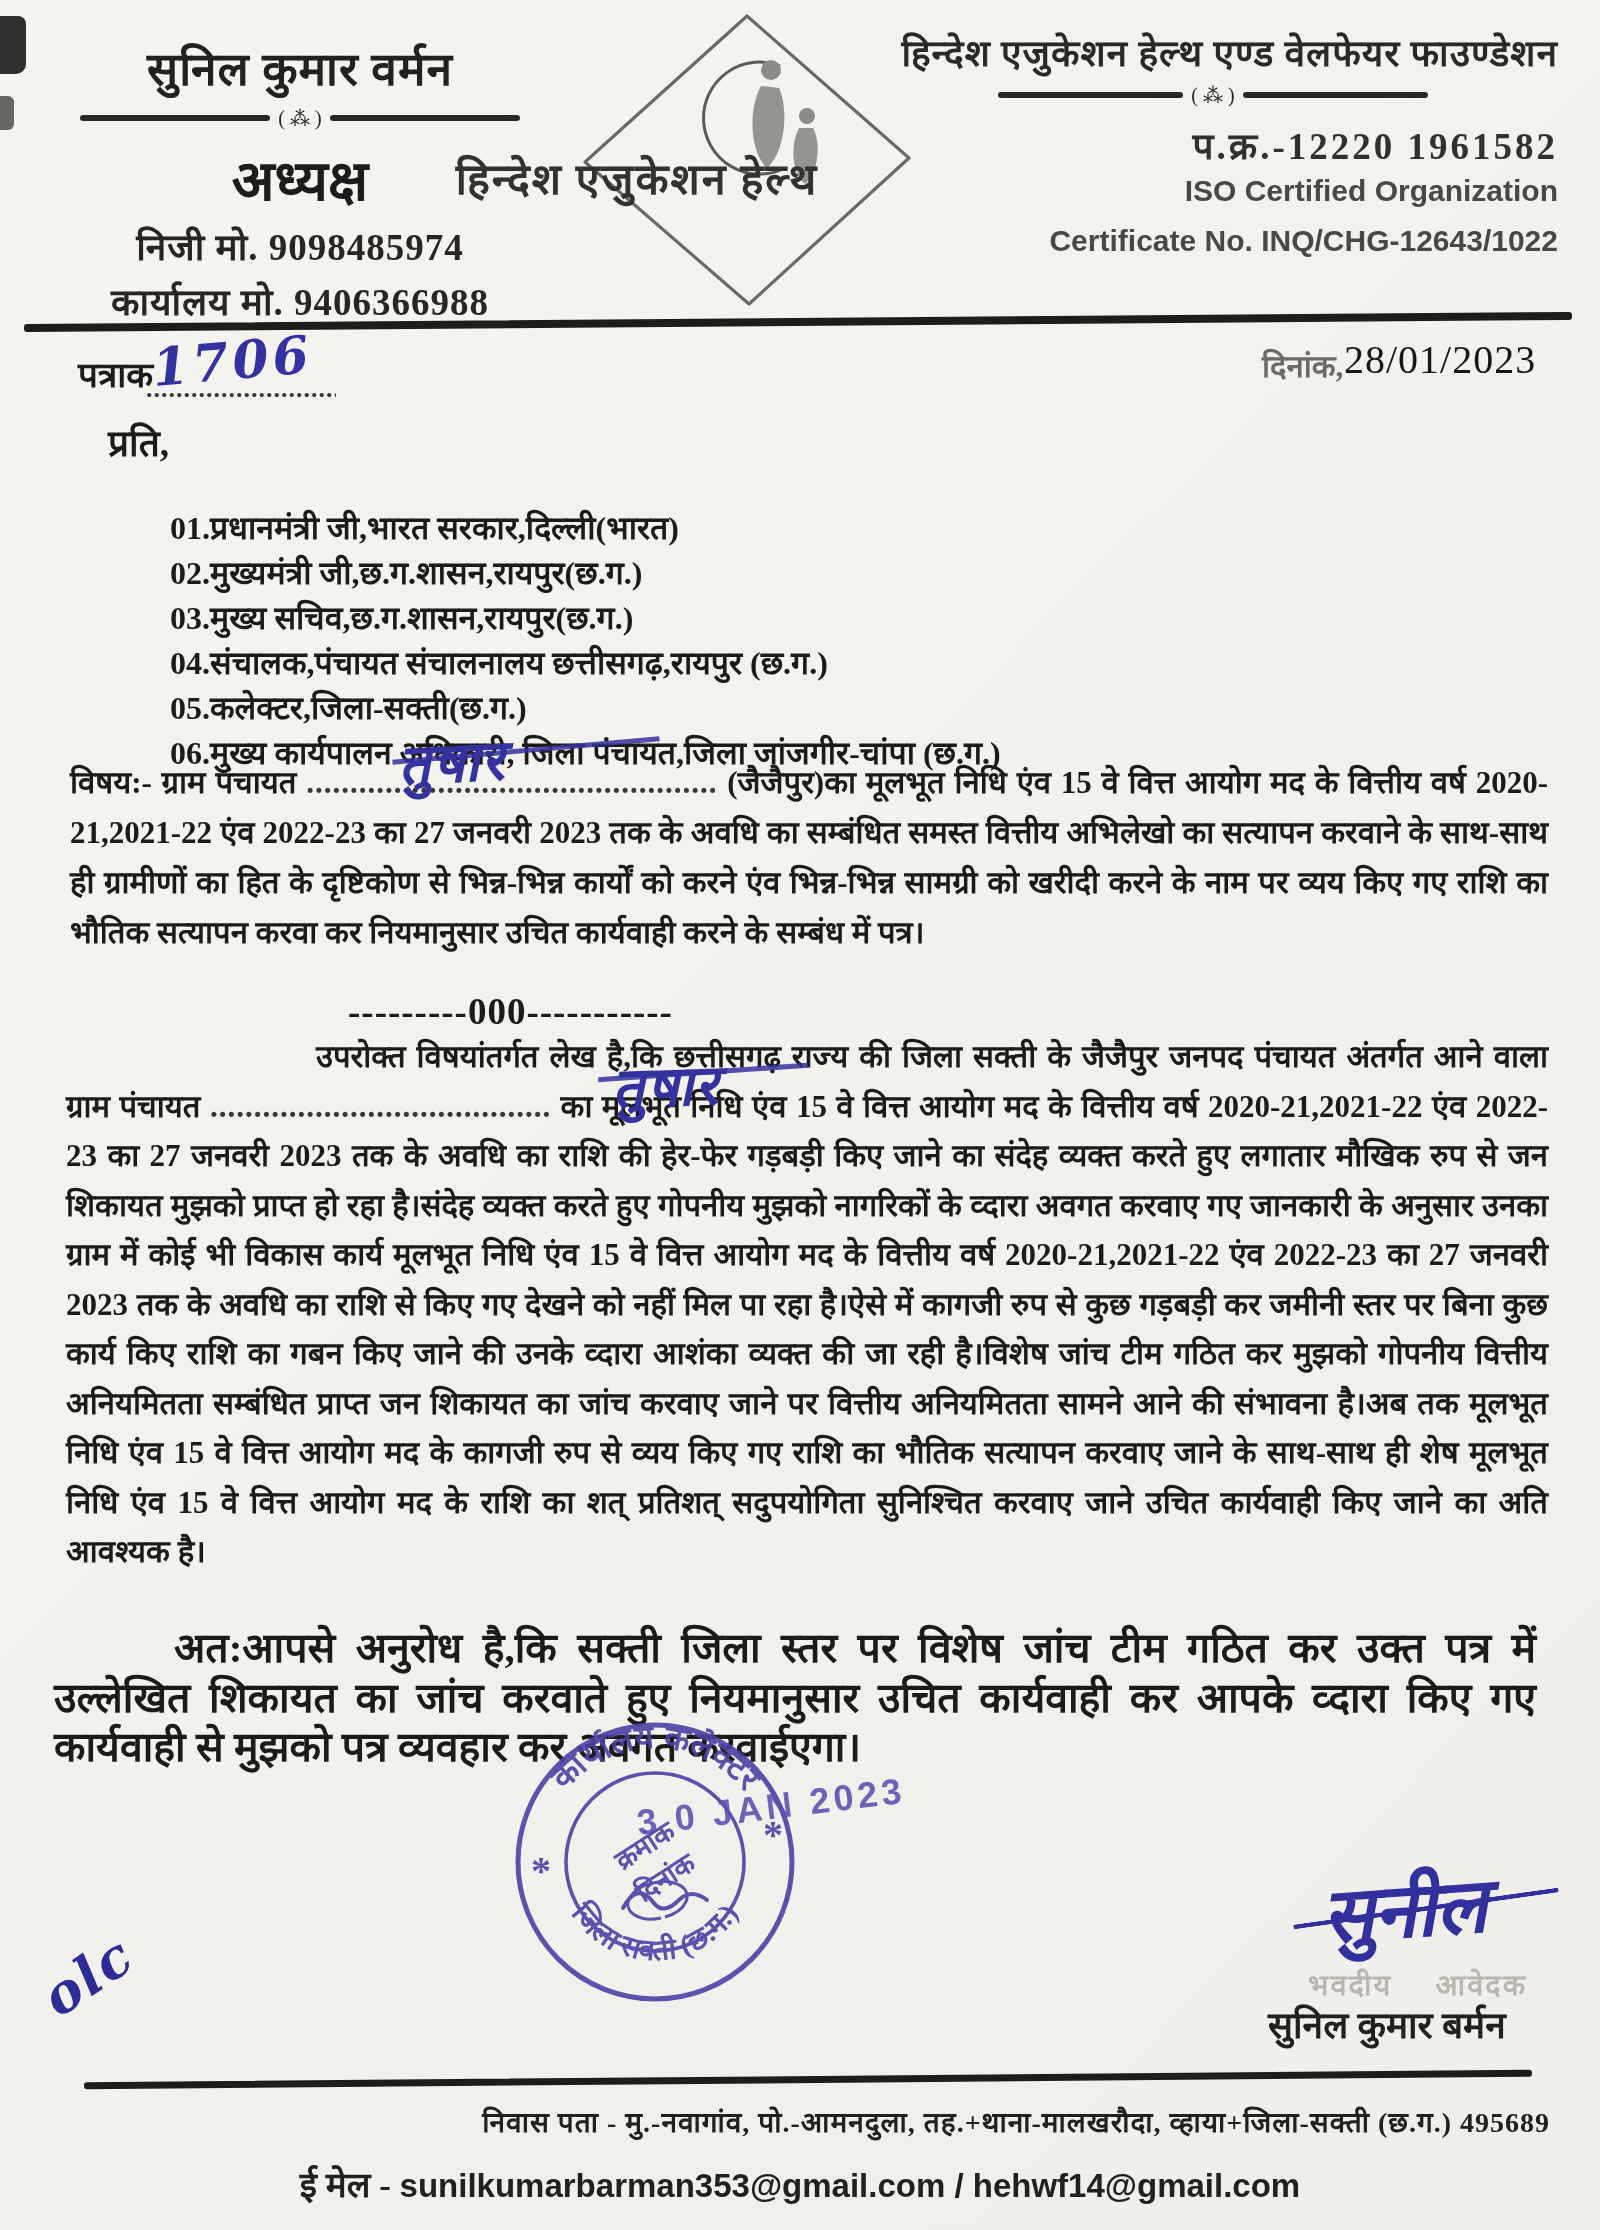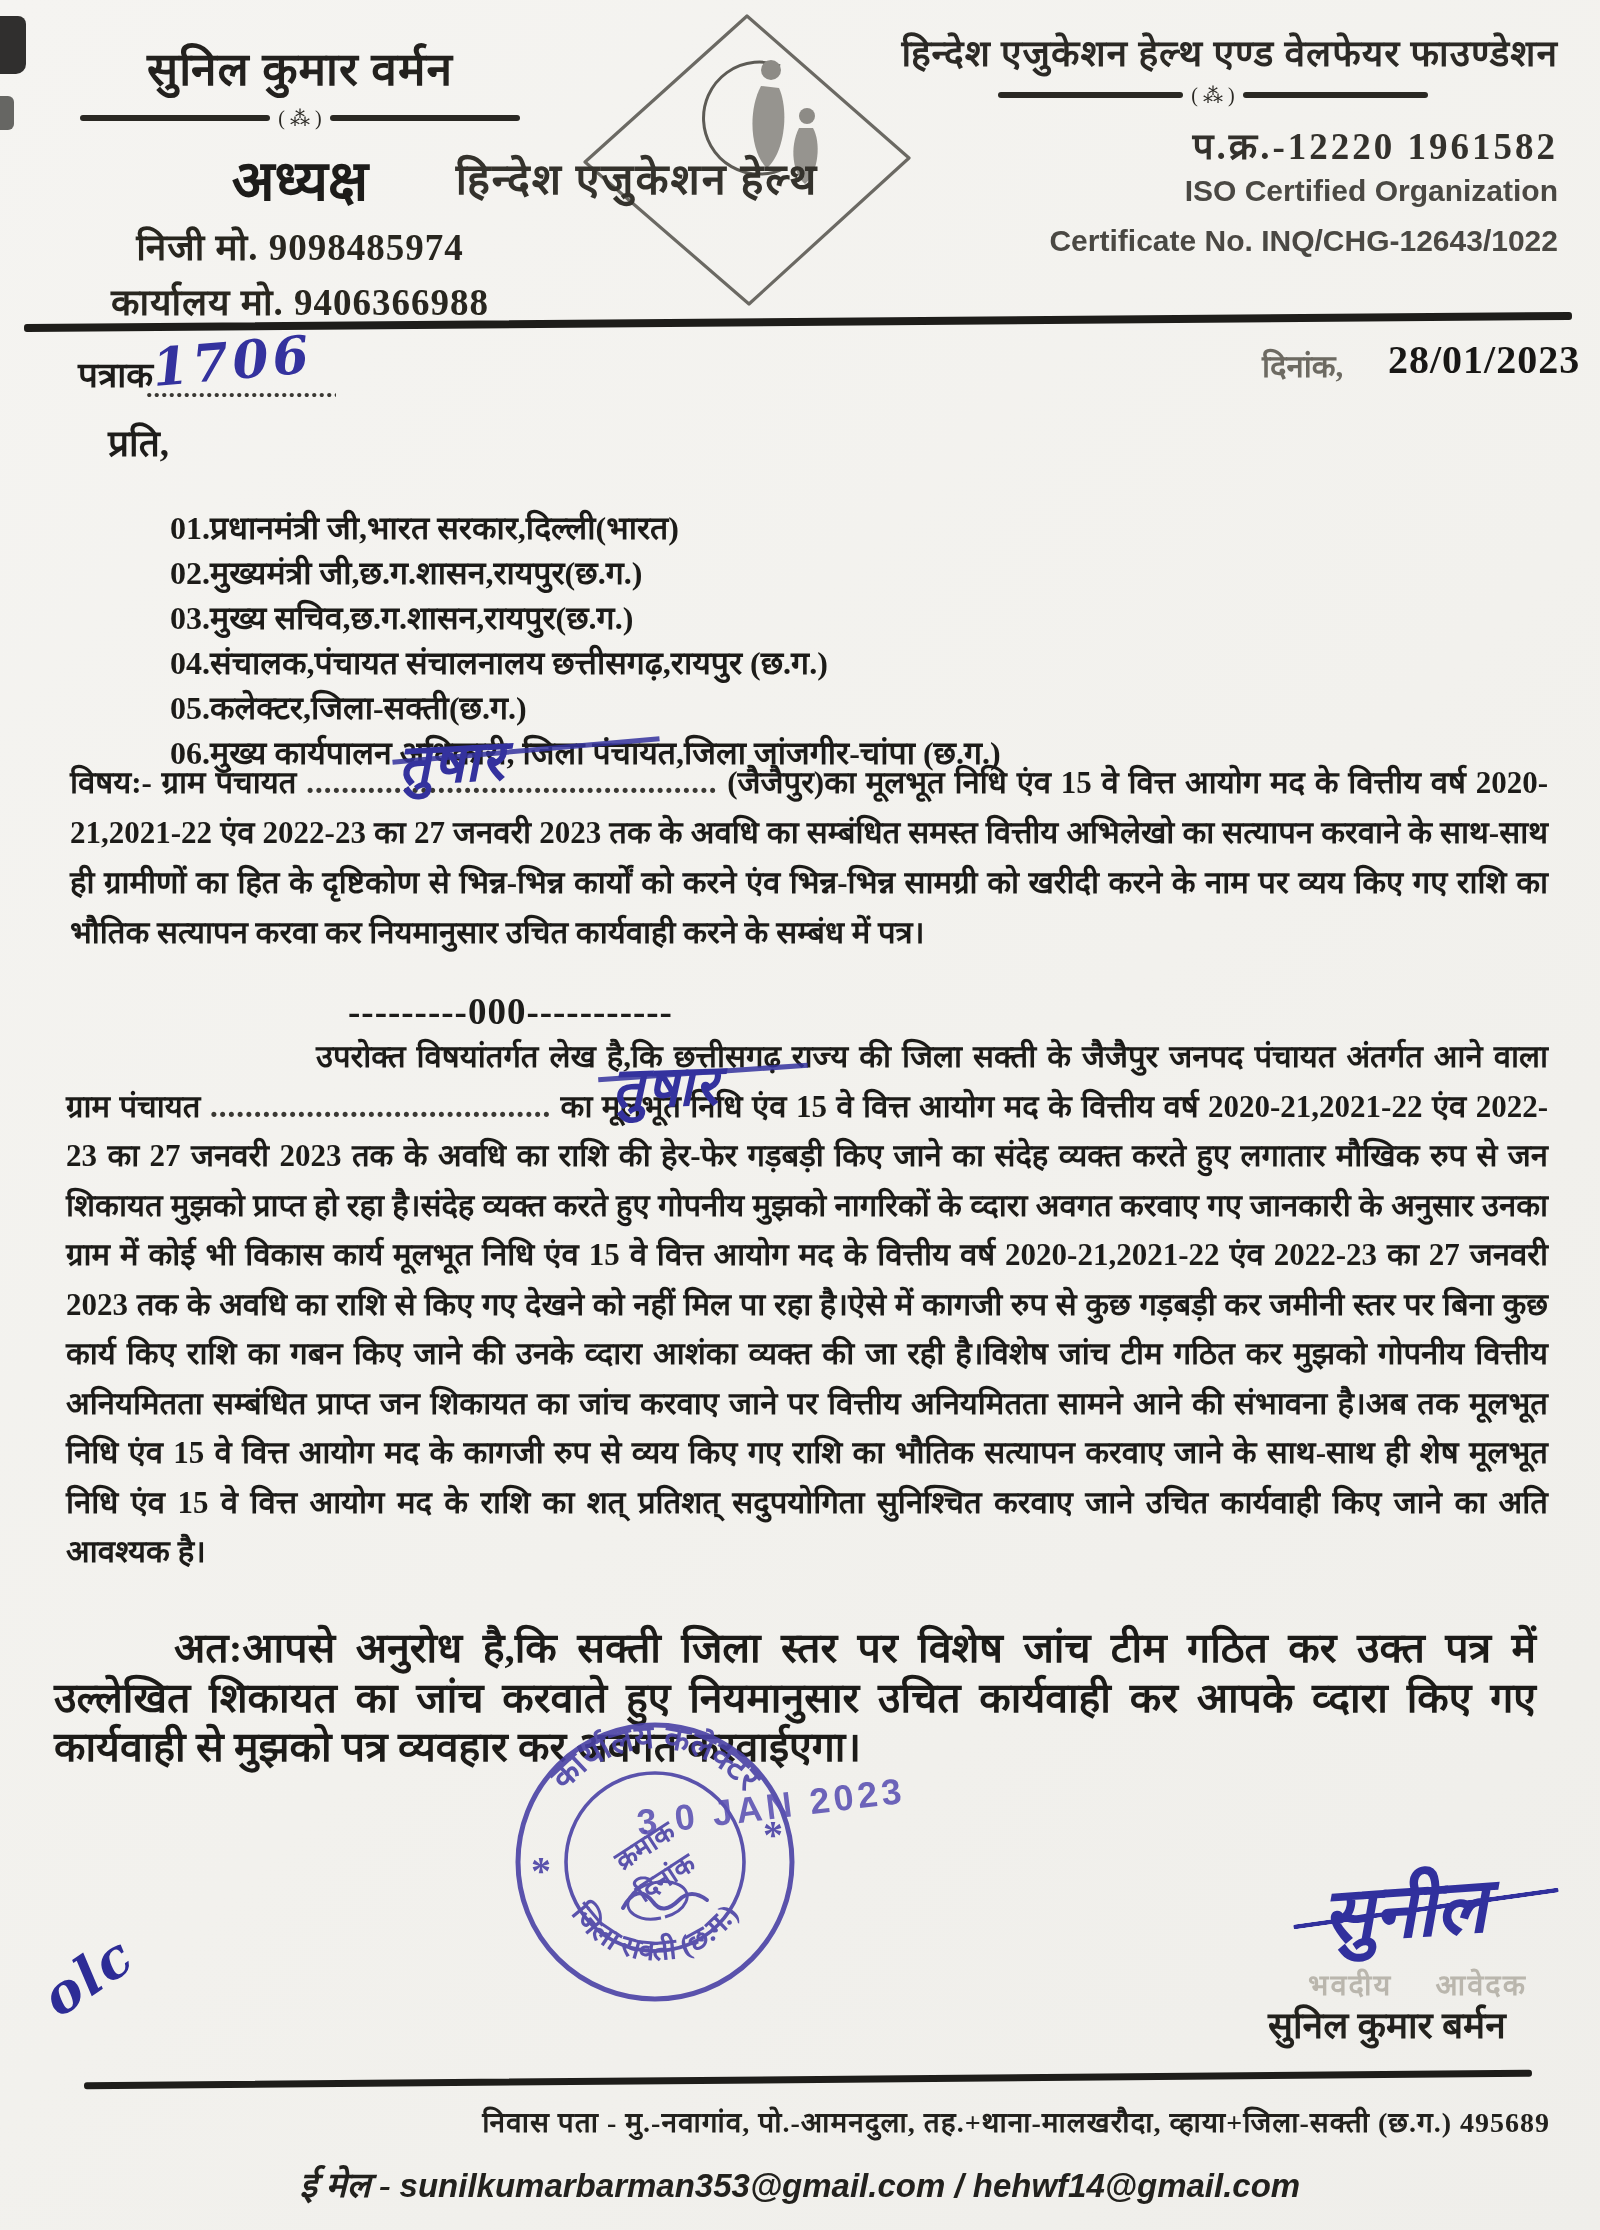--- a/index.html
+++ b/index.html
@@ -27,21 +27,21 @@
   .scan-blob{left:0;top:16px;width:26px;height:58px;background:#1b1a18;border-radius:0 8px 10px 0;opacity:.9;}
   .scan-blob2{left:0;top:96px;width:14px;height:34px;background:#2a2926;border-radius:0 6px 6px 0;opacity:.7;}
   .rule{background:#1e1d1a;border-radius:3px;}
   .rule-top{left:24px;top:318px;width:1548px;height:8px;transform:rotate(-.45deg);}
   
   .letterno{left:78px;top:350px;font-size:35px;font-weight:bold;}
   .letterno-dots{left:146px;top:374px;width:190px;font-size:26px;letter-spacing:2px;color:#55534e;overflow:hidden;white-space:nowrap;}
   .hand{color:#34329e;font-style:italic;font-family:"DejaVu Serif","Liberation Serif",serif;}
   .letterno-hand{left:152px;top:330px;font-size:52px;font-weight:bold;transform:rotate(-5deg);letter-spacing:4px;}
   .date-label{left:1262px;top:344px;font-size:31px;font-weight:bold;color:#6d6a62;}
-  .date-value{left:1388px;top:336px;font-size:40px;font-weight:bold;letter-spacing:1px;color:#181715;}
+  .date-value{left:1344px;top:336px;font-size:40px;font-weight:normal;letter-spacing:1px;color:#181715;}
   .prati{left:108px;top:416px;font-size:37px;font-weight:bold;}
   .recipients{left:170px;top:462px;width:1260px;font-size:32px;font-weight:bold;line-height:45px;color:#1c1b18;margin-top:44px;}
   
   .subject{left:70px;top:758px;width:1478px;font-size:31px;font-weight:bold;line-height:50px;text-align:justify;color:#1c1b18;}
   .dots{letter-spacing:1px;color:#3a3833;font-weight:bold;}
   .subj-hand{left:398px;top:722px;font-size:56px;font-weight:bold;transform:rotate(-3deg);letter-spacing:2px;}
   .subj-hand-line{left:392px;top:748px;width:268px;border-top:5px solid #34329e;transform:rotate(-5deg);opacity:.85;}
   .divider000{left:348px;top:990px;font-size:37px;font-weight:bold;letter-spacing:1px;}
   .body1{left:66px;top:1032px;width:1482px;font-size:31px;font-weight:bold;line-height:49.5px;text-align:justify;text-indent:250px;color:#1c1b18;}
   .body-hand{left:612px;top:1046px;font-size:56px;font-weight:bold;transform:rotate(-2deg);letter-spacing:2px;}
@@ -50,21 +50,21 @@
   
   .stamp-svg{left:505px;top:1712px;}
   .datestamp{left:636px;top:1786px;font-size:36px;font-weight:bold;color:#5a50b2;letter-spacing:4px;transform:rotate(-7deg);opacity:.88;font-family:"Liberation Sans","DejaVu Sans",sans-serif;white-space:nowrap;}
   .sig-hand{left:1322px;top:1856px;font-size:76px;font-weight:bold;transform:rotate(-4deg);color:#31309d;}
   .sig-line{left:1292px;top:1906px;width:268px;border-top:5px solid #31309d;transform:rotate(-8deg);border-radius:3px;}
   .sig-faded{left:1308px;top:1964px;font-size:29px;font-weight:bold;color:#8e897c;opacity:.55;word-spacing:34px;letter-spacing:2px;}
   .sig-name{left:1268px;top:1998px;font-size:37px;font-weight:bold;color:#22211d;}
   .olc-note{left:40px;top:1944px;font-size:54px;font-weight:bold;color:#2d2c96;transform:rotate(-34deg);font-style:italic;letter-spacing:2px;}
   .rule-bottom{left:84px;top:2076px;width:1448px;height:7px;transform:rotate(-.5deg);}
   .footer1{left:50px;top:2102px;width:1500px;text-align:right;font-size:28px;font-weight:bold;color:#22211d;letter-spacing:1px;}
-  .footer2{left:50px;top:2160px;width:1500px;text-align:center;font-size:35px;font-weight:bold;color:#22211d;font-style:italic;}
+  .footer2{left:50px;top:2160px;width:1500px;text-align:center;font-size:35px;font-weight:bold;color:#22211d;}
   .footer2 .mail{font-family:"Liberation Sans","DejaVu Sans",sans-serif;font-weight:600;font-size:33px;}
 </style>
 </head>
 <body>
 
 <div id="page">
 
   <div class="abs scan-blob"></div>
   <div class="abs scan-blob2"></div>
 

